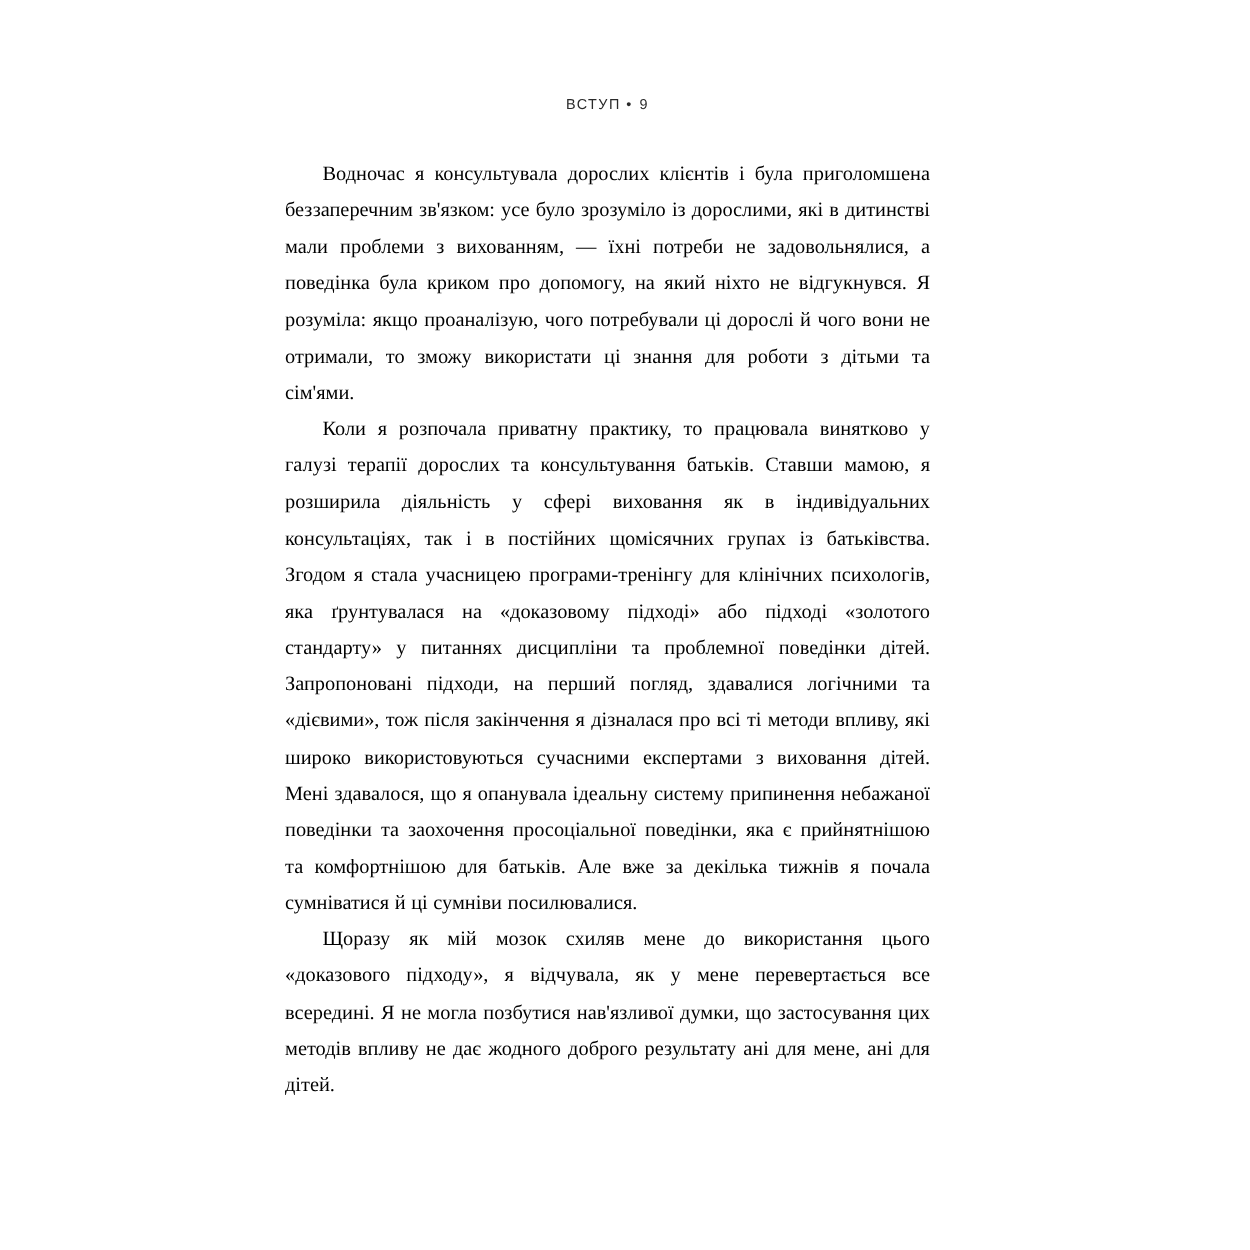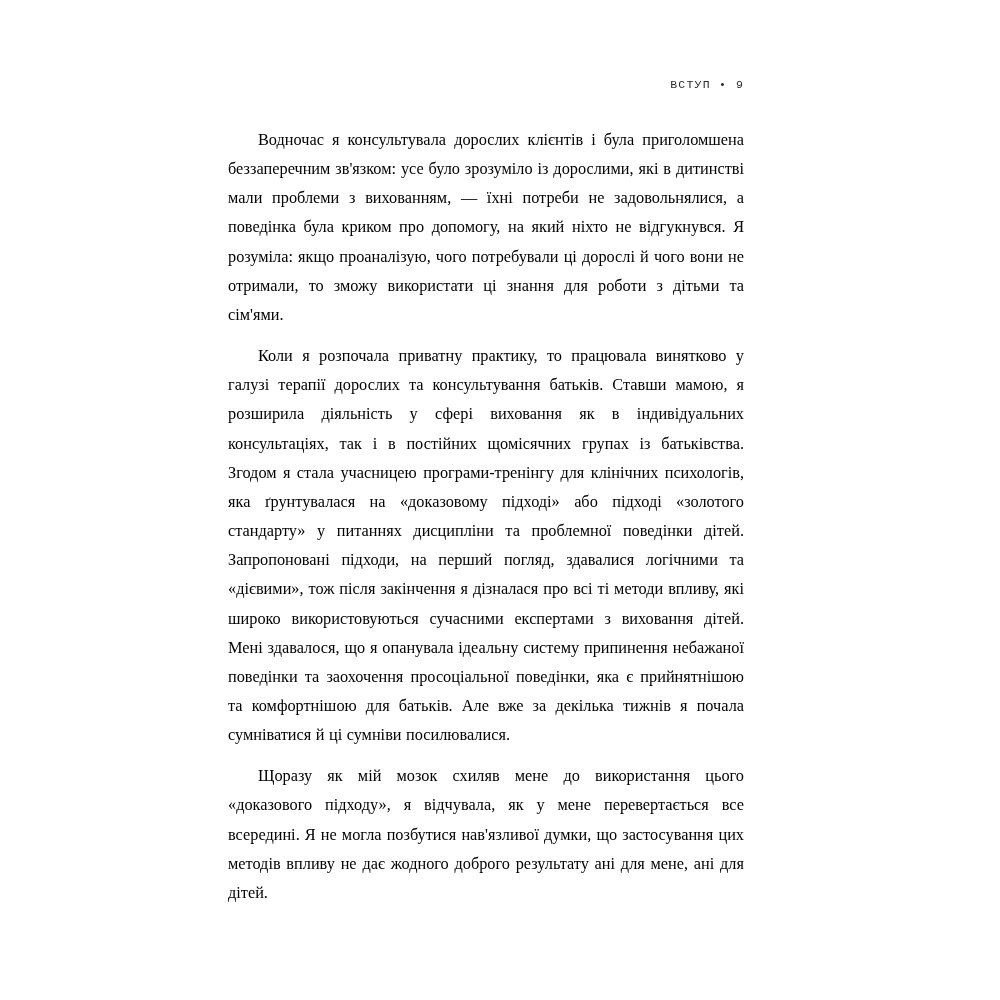--- a/index.html
+++ b/index.html
@@ -20,44 +20,44 @@
     background: #ffffff;
     box-sizing: border-box;
   }
   .page-inner {
     position: absolute;
     left: 228px;
     top: 78px;
     width: 516px;
   }
   .running-head {
-    text-align: right;
+    text-align: center;
     font-size: 11.5px;
     letter-spacing: 1.2px;
     color: #2a2a2a;
     text-transform: uppercase;
     margin: 0 0 34px 0;
-    font-family: Liberation Mono, monospace;
+    font-family: Liberation Sans, sans-serif;
   }
   .running-head .sep {
     letter-spacing: 2px;
   }
   .body-text p {
     margin: 0;
     font-size: 16.3px;
     line-height: 1.79;
     text-align: justify;
     text-indent: 30px;
     color: #000000;
     font-family: "Liberation Serif", serif;
     hyphens: manual;
     word-spacing: 0.4px;
   }
   .body-text p + p {
-    margin-top: 12px;
+    margin-top: 0;
   }
 </style>
 </head>
 <body>
 
 <div class="page">
   <div class="page-inner">
 
     <div class="running-head">
       <span>ВСТУП</span>

